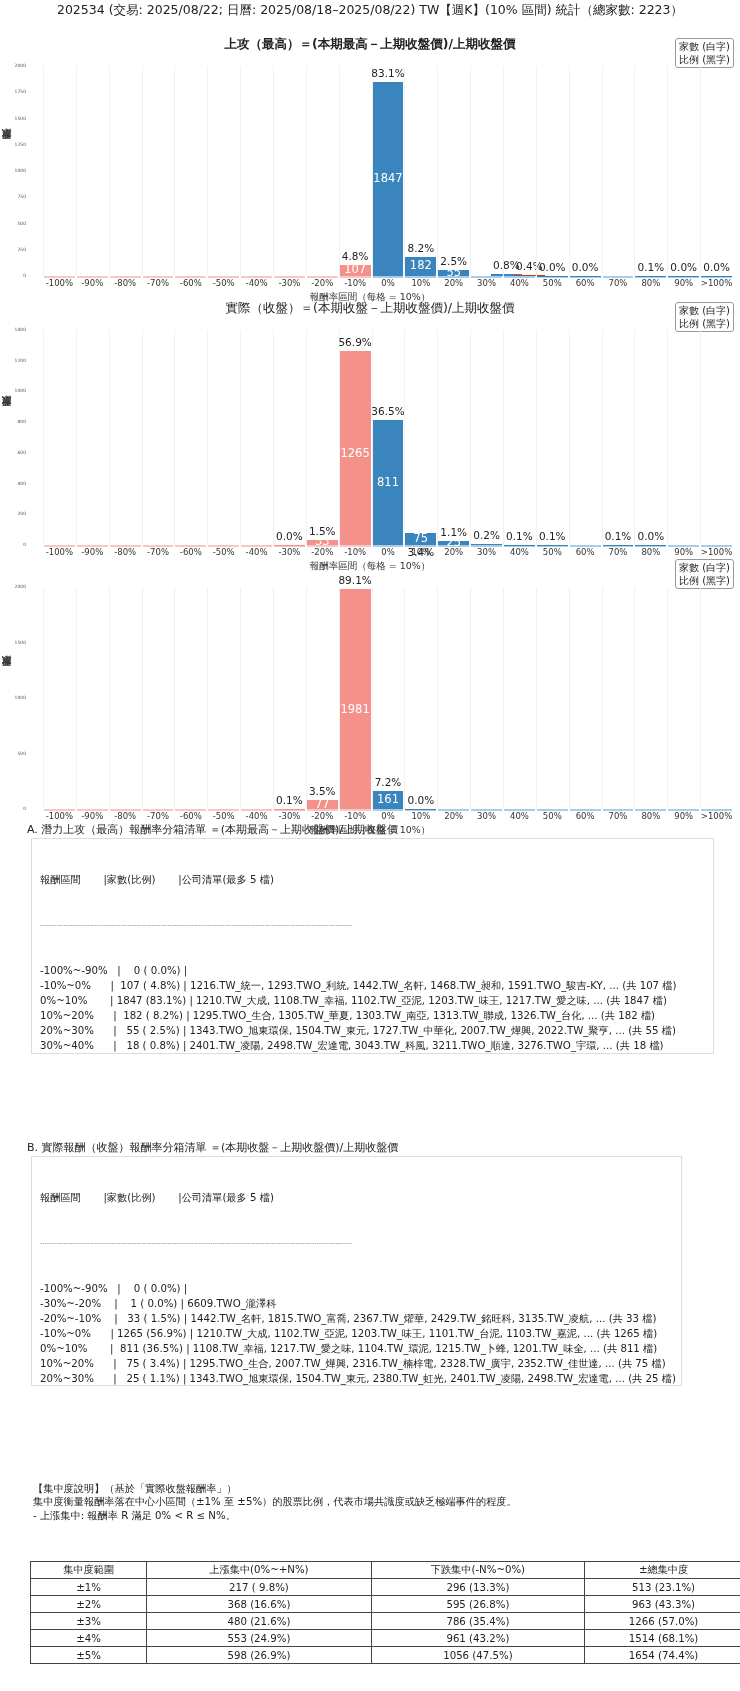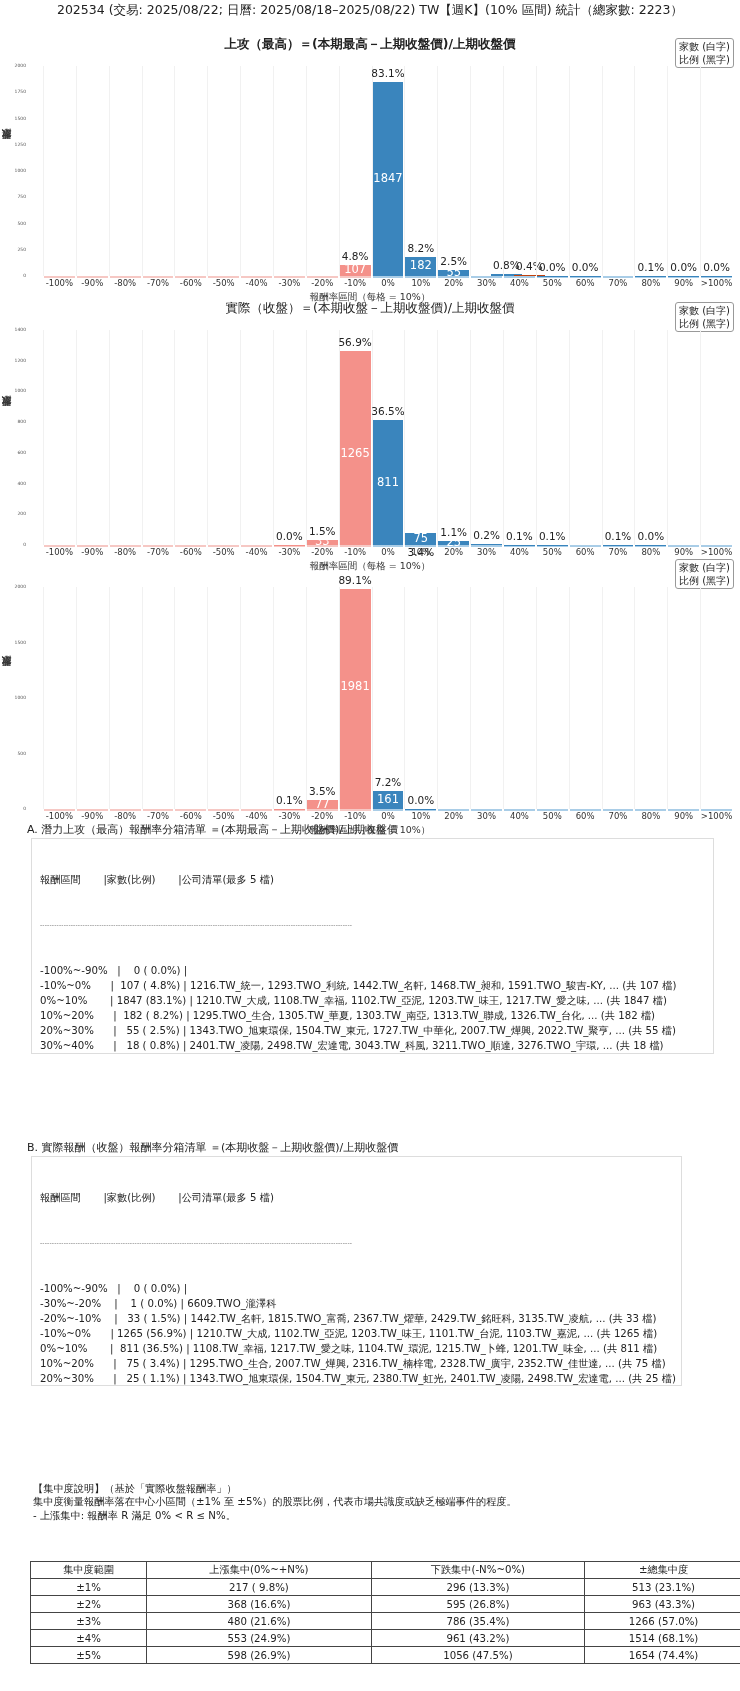--- a/index.html
+++ b/index.html
@@ -352,21 +352,21 @@
         </div>
         <div class="gridline" style="left: 262.857px;"></div>
         <div class="baseline" style="left: 263.857px; width: 30.8571px; background: rgb(246, 200, 196);"></div>
         <div class="bar" style="left: 263.857px; width: 30.8571px; height: 8.547px; background: rgb(244, 145, 138);">
           <div class="bar-count" style="top: -3.7265px;">77</div>
           <div class="bar-pct" style="top: -15px;">3.5%</div>
         </div>
         <div class="gridline" style="left: 295.714px;"></div>
         <div class="baseline" style="left: 296.714px; width: 30.8571px; background: rgb(246, 200, 196);"></div>
         <div class="bar" style="left: 296.714px; width: 30.8571px; height: 219.891px; background: rgb(244, 145, 138);">
-          <div class="bar-count" style="top: 90px;">1981</div>
+          <div class="bar-count" style="top: 113px;">1981</div>
           <div class="bar-pct" style="top: -15px;">89.1%</div>
         </div>
         <div class="gridline" style="left: 328.571px;"></div>
         <div class="baseline" style="left: 329.571px; width: 30.8571px; background: rgb(169, 205, 231);"></div>
         <div class="bar" style="left: 329.571px; width: 30.8571px; height: 17.871px; background: rgb(58, 133, 189);">
           <div class="bar-count" style="top: 0.9355px;">161</div>
           <div class="bar-pct" style="top: -15px;">7.2%</div>
         </div>
         <div class="gridline" style="left: 361.429px;"></div>
         <div class="baseline" style="left: 362.429px; width: 30.8571px; background: rgb(169, 205, 231);"></div>

